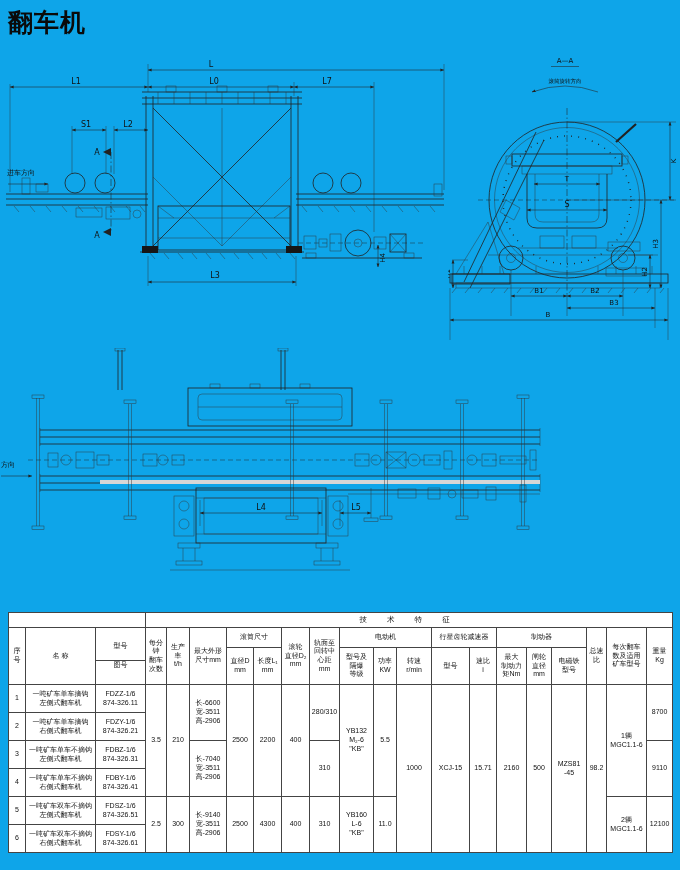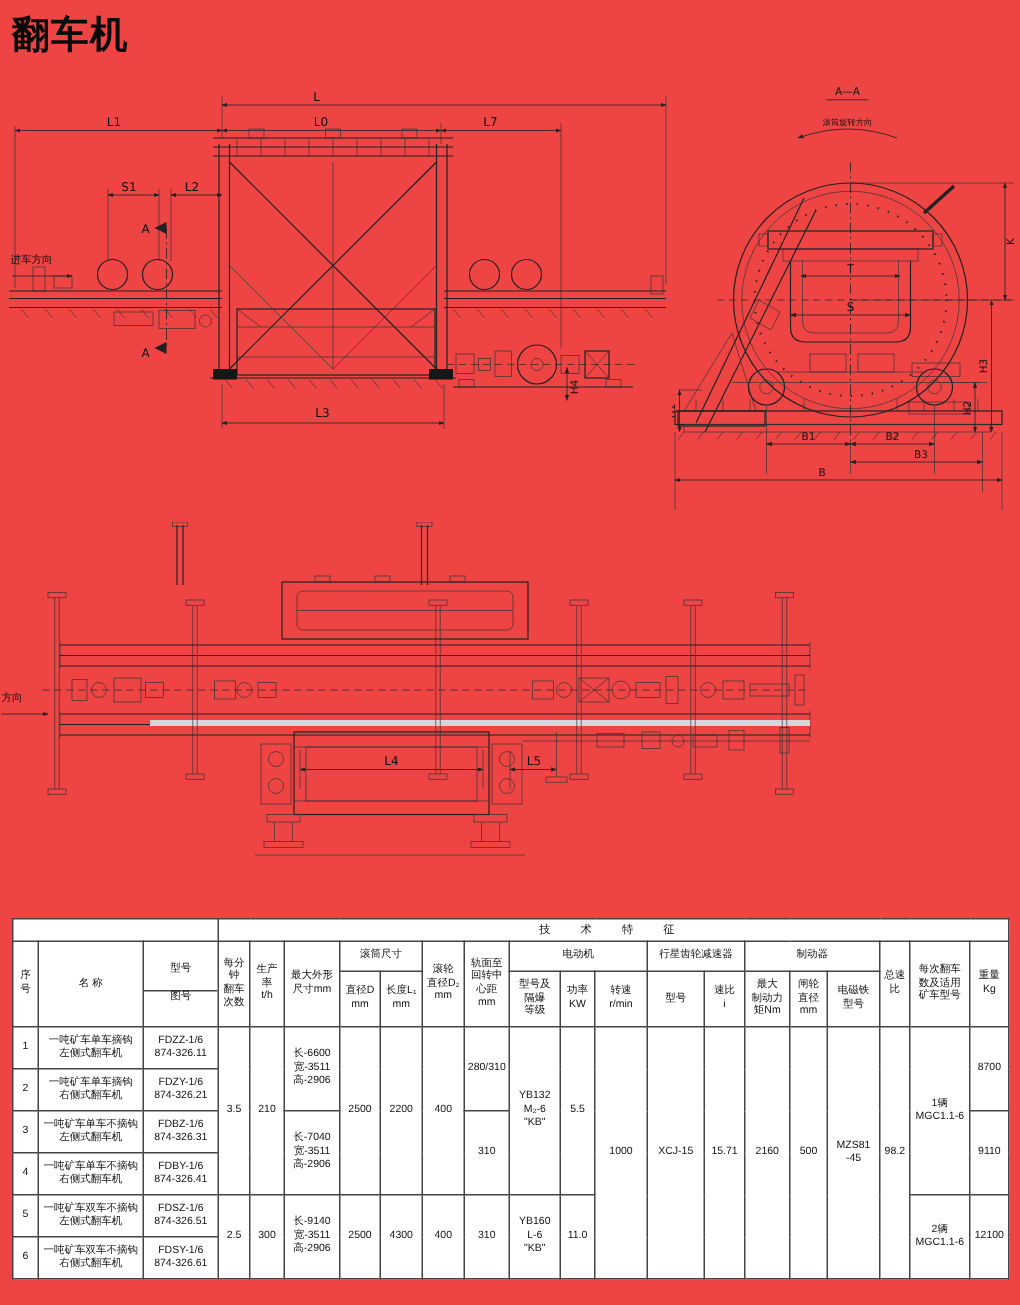--- a/index.html
+++ b/index.html
@@ -1,17 +1,17 @@
 <!DOCTYPE html>
 <html><head>
 <meta charset="utf-8">
 <title>翻车机</title>
 <style>
   html,body{margin:0;padding:0;background:#fff;}
-  .page{position:relative;width:680px;height:870px;background:#ef4444;overflow:hidden;
+  .page{position:relative;width:680px;height:870px;background:#0ea5e9;overflow:hidden;
         font-family:"Liberation Sans","DejaVu Sans",sans-serif;color:#111;}
   .page-title{position:absolute;left:8px;top:6px;font-size:25px;font-weight:bold;
         letter-spacing:1px;color:#0a0a0a;margin:0;}
   svg{position:absolute;}
   svg .ln{stroke:#222;stroke-width:.8;fill:none}
   svg .tn{stroke:#333;stroke-width:.45;fill:none}
   svg .dm{stroke:#222;stroke-width:.55;fill:none}
   svg .dd{stroke:#222;stroke-width:.55;fill:none;stroke-dasharray:7 2.5 1.5 2.5}
   svg .ds{stroke:#222;stroke-width:.45;fill:none;stroke-dasharray:5 3}
   svg text{font-family:"DejaVu Sans","Liberation Sans",sans-serif;fill:#111;}

